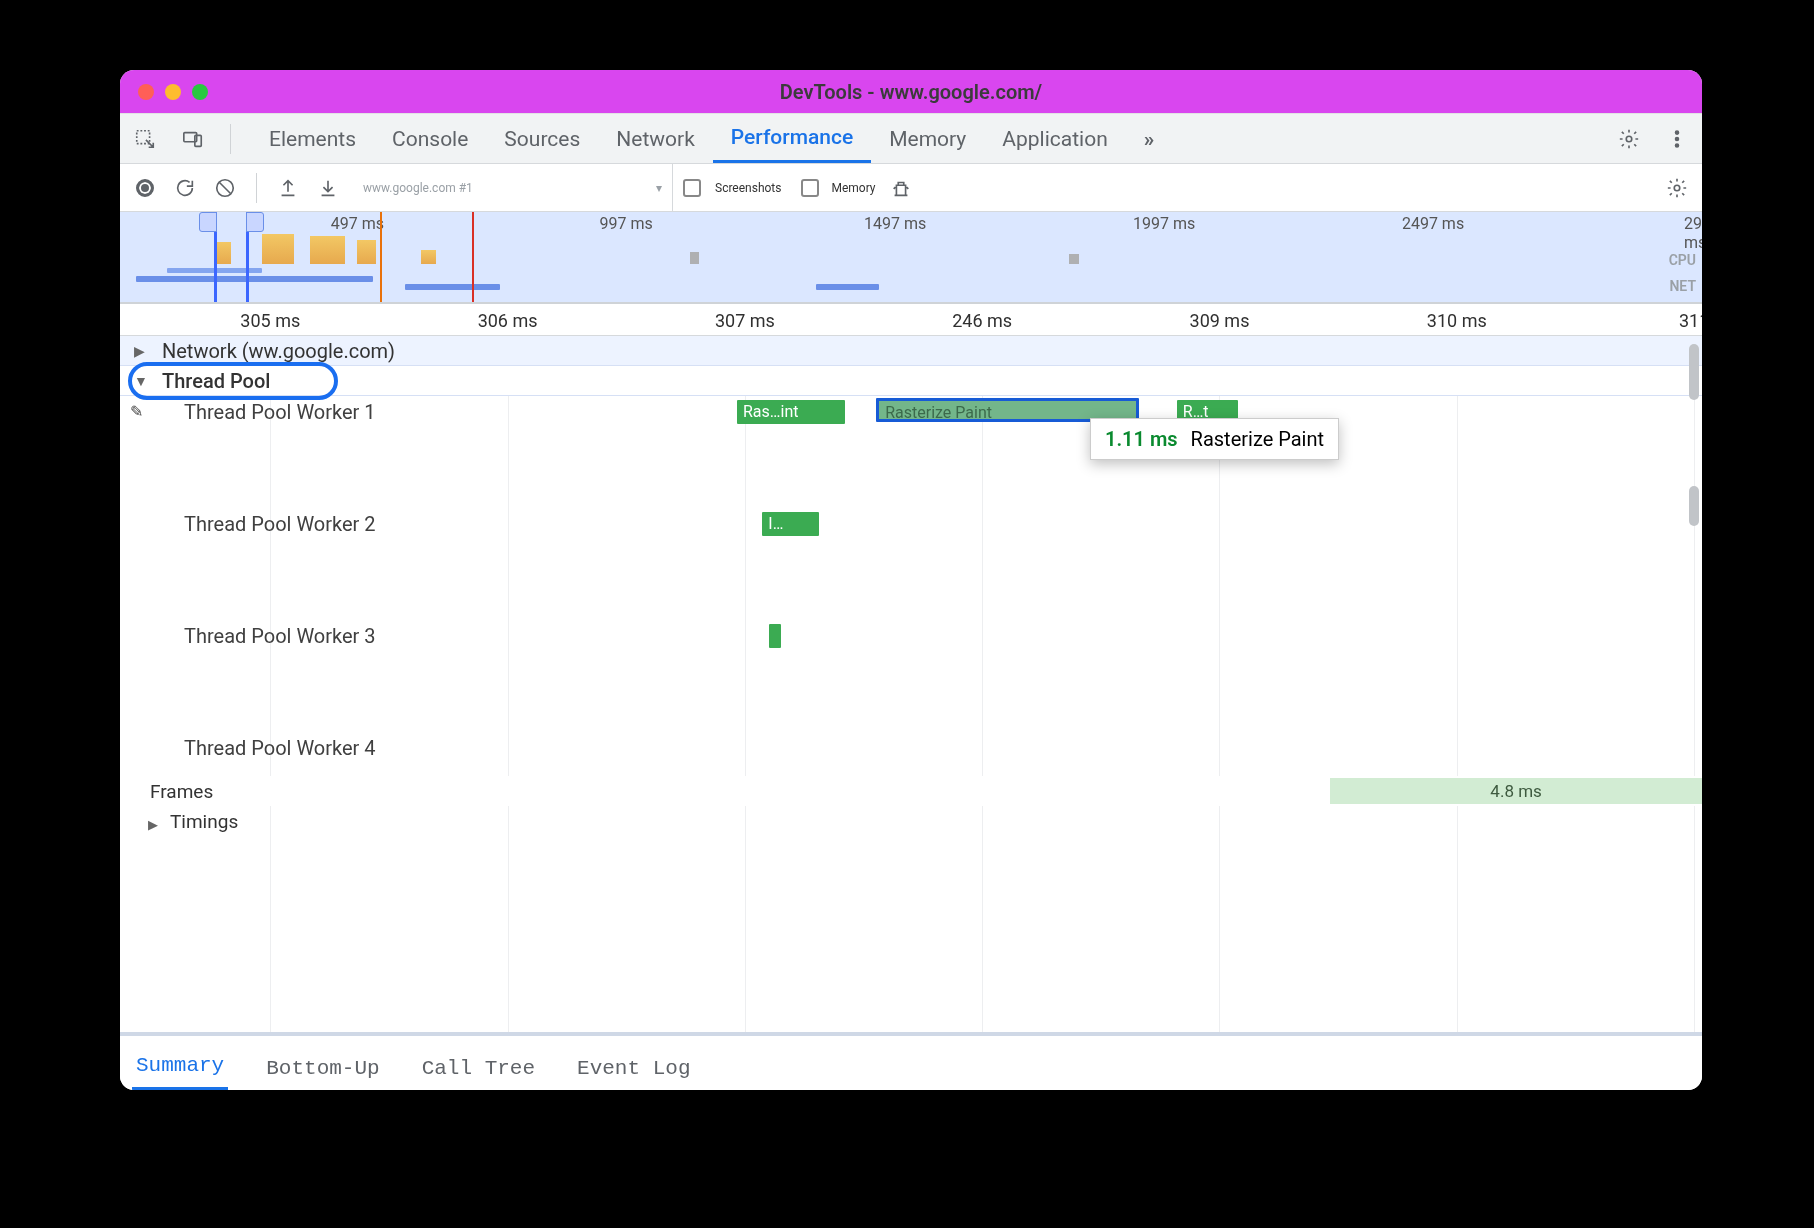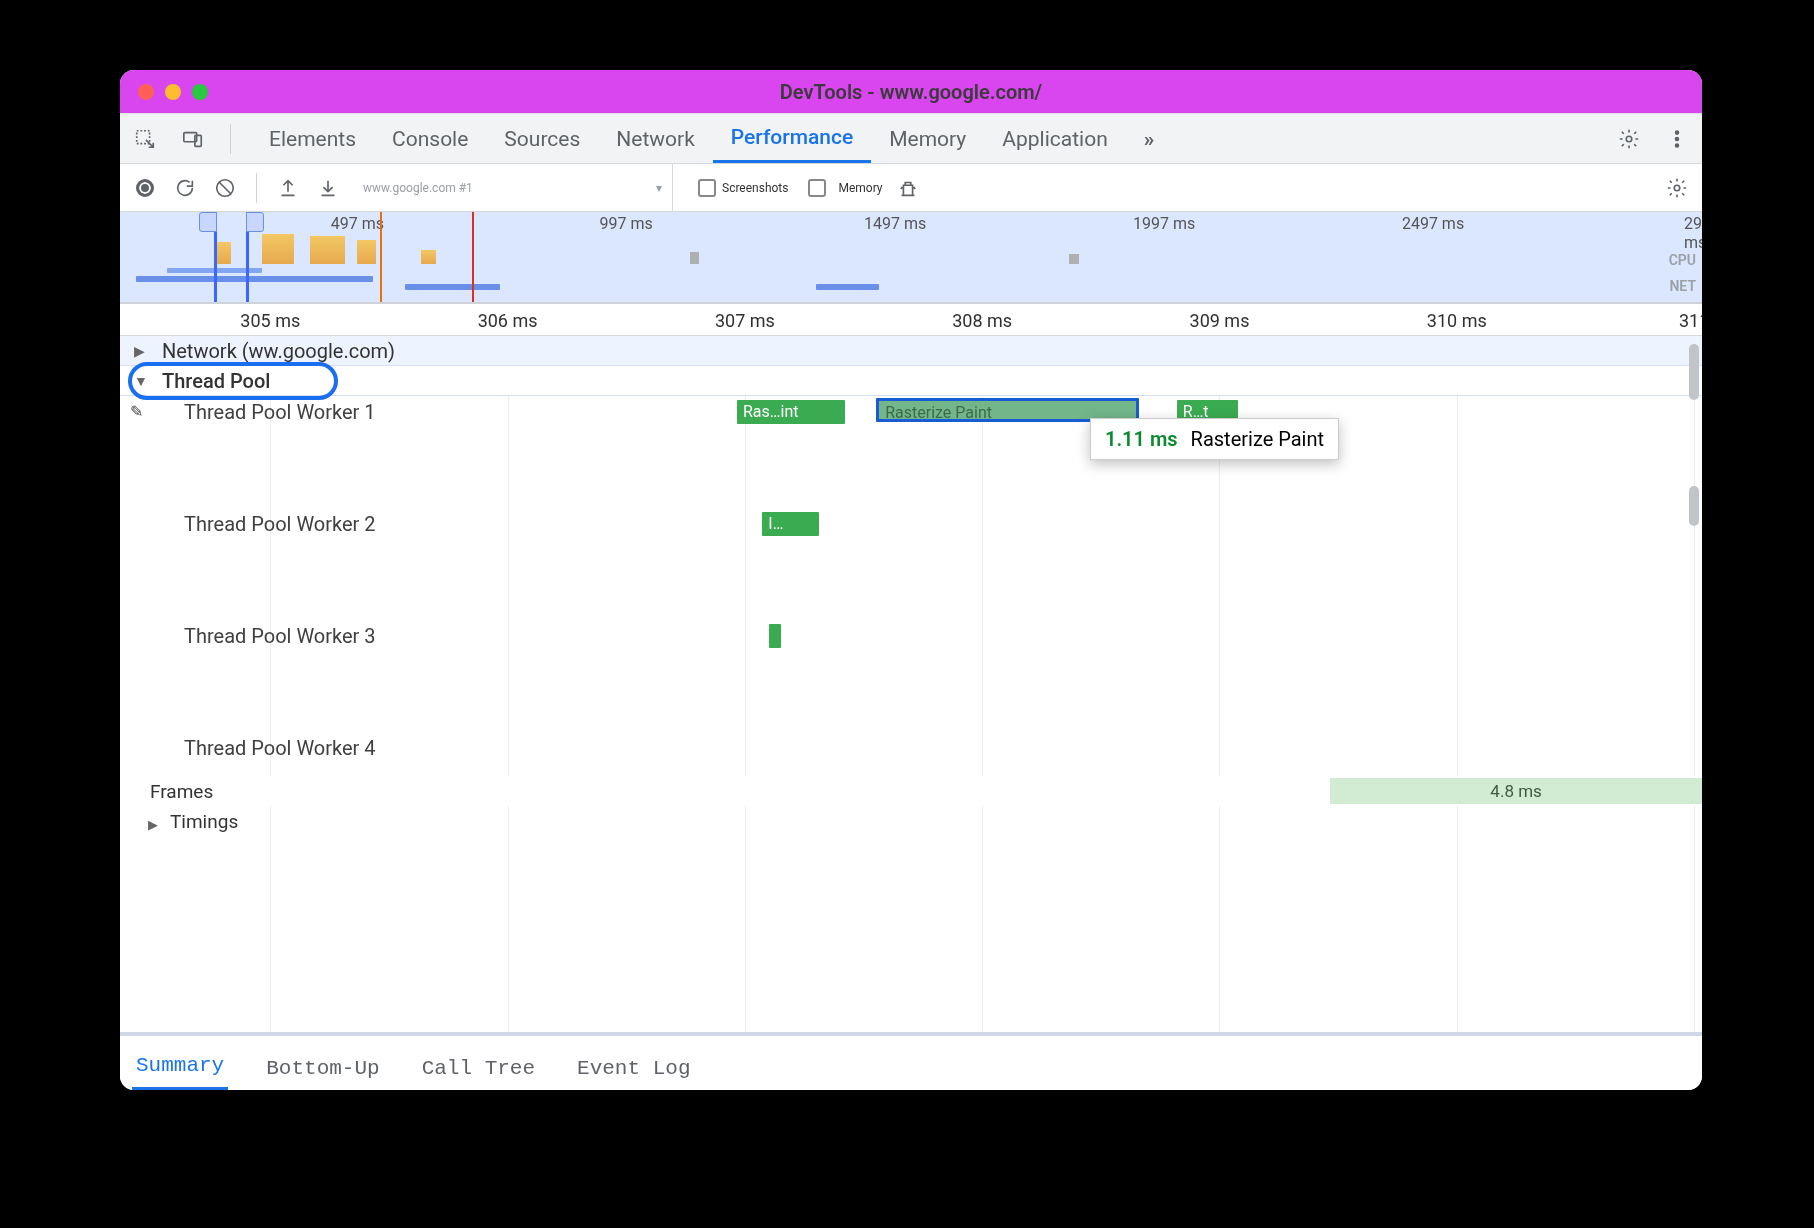--- a/index.html
+++ b/index.html
@@ -153,21 +153,21 @@
     </div>
     <div class="icon-btn">
       <svg viewBox="0 0 24 24">
           <path d="M12 4v12M7 11l5 5 5-5M5 20h14"></path>
         </svg>
     </div>
     <div class="profile-select">
       <span>www.google.com #1</span>
       <span>▾</span>
     </div>
-    <label style="display:flex;align-items:center;gap:0;color:#333;margin-left:15px;">
+    <label style="display:flex;align-items:center;gap:8px;color:#333;">
       <span class="checkbox"></span>
       <span>Screenshots</span>
     </label>
     <label style="display:flex;align-items:center;gap:6px;color:#333;margin-left:10px;">
       <span class="checkbox"></span>
       <span>Memory</span>
     </label>
     <div class="icon-btn">
       <svg viewBox="0 0 24 24">
           <path d="M5 20h14M7 20V9h10v11M9 9V6h6v3M4 13l2-2M20 13l-2-2"></path>
@@ -212,21 +212,21 @@
     <div class="ov-handle r"></div>
     <div class="ov-marker" style="left:260px;"></div>
     <div class="ov-marker" style="left:352px;background:#d93025;"></div>
   </div>
 
   <div class="ruler">
     <div id="ruler-ticks">
         <div class="ruler-tick" style="left: 9.5%; text-align: right;">305 ms</div>
         <div class="ruler-tick" style="left: 24.5%;">306 ms</div>
         <div class="ruler-tick" style="left: 39.5%;">307 ms</div>
-        <div class="ruler-tick" style="left: 54.5%;">308 ms</div>
+        <div class="ruler-tick" style="left: 54.5%;">246 ms</div>
         <div class="ruler-tick" style="left: 69.5%;">309 ms</div>
         <div class="ruler-tick" style="left: 84.5%;">310 ms</div>
         <div class="ruler-tick" style="left: 99.5%;">311 ms</div>
       </div>
   </div>
 
   <div class="chart">
     <div id="gridlines">
         <div class="grid-line" style="left: 9.5%;"></div>
         <div class="grid-line" style="left: 24.5%;"></div>

